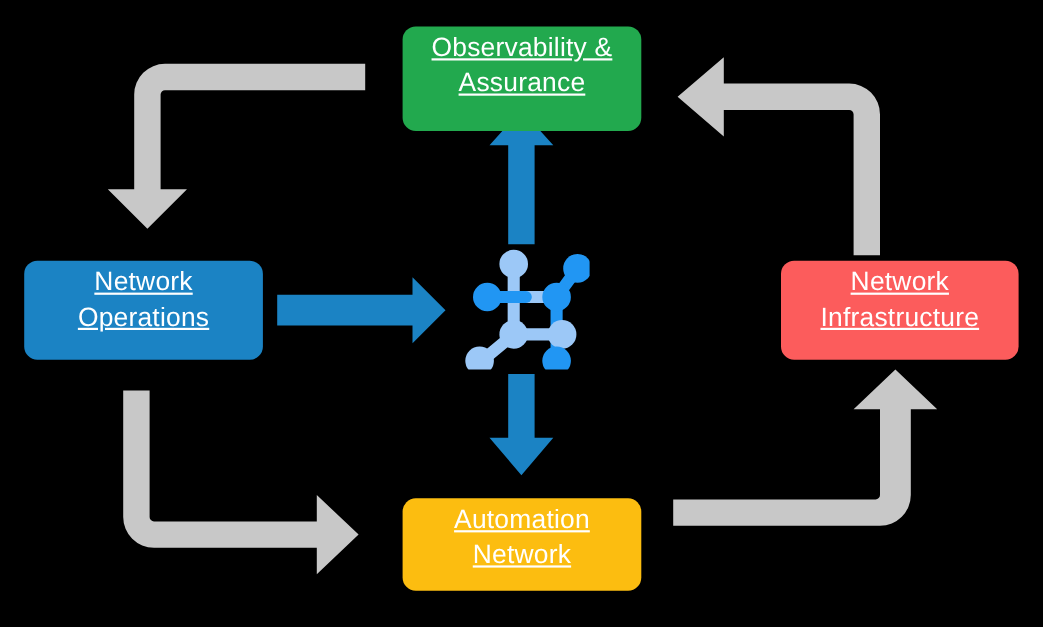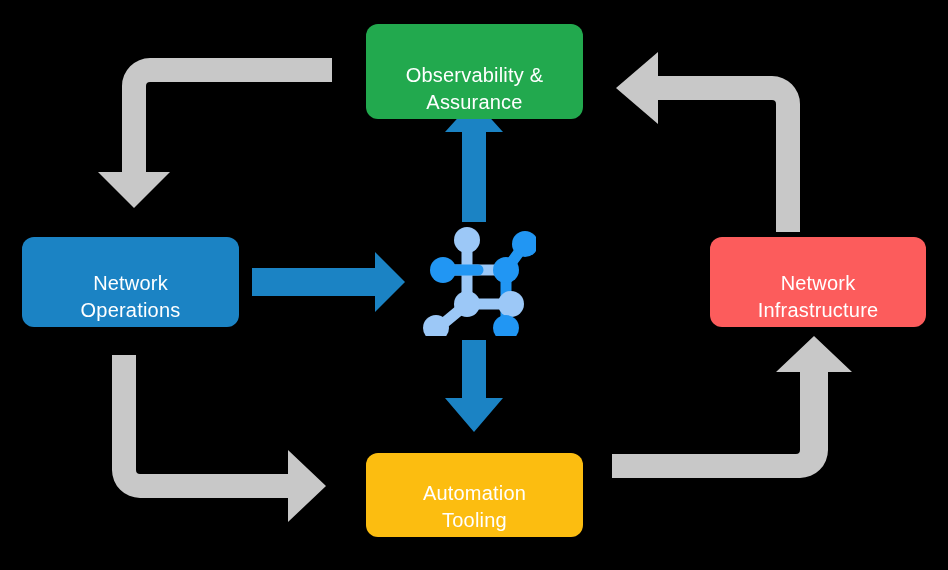--- a/index.html
+++ b/index.html
@@ -24,30 +24,31 @@
     left: 0;
     top: 0;
     width: 948px;
     height: 570px;
   }
   .node-box {
     position: absolute;
     box-sizing: border-box;
     border-radius: 12px;
     display: flex;
-    align-items: flex-end;
+    align-items: flex-start;
     justify-content: center;
     text-align: center;
     color: #ffffff;
-    font-size: 20px;
+    font-size: 24px;
     font-weight: 400;
     line-height: 1.32;
     letter-spacing: 0.2px;
     padding: 4px 10px;
     font-family: "Liberation Sans", sans-serif;
+    text-decoration: underline;
   }
   .node-label {
     display: block;
     white-space: pre-line;
   }
   #box-observability {
     left: 366px;
     top: 24px;
     width: 217px;
     height: 95px;
@@ -155,16 +156,16 @@
 Operations</span>
   </div>
 
   <div class="node-box" id="box-network-infrastructure">
     <span class="node-label">Network
 Infrastructure</span>
   </div>
 
   <div class="node-box" id="box-automation-tooling">
     <span class="node-label">Automation
-Tooling</span>
+Network</span>
   </div>
 
 </div>
 
 </body></html>

